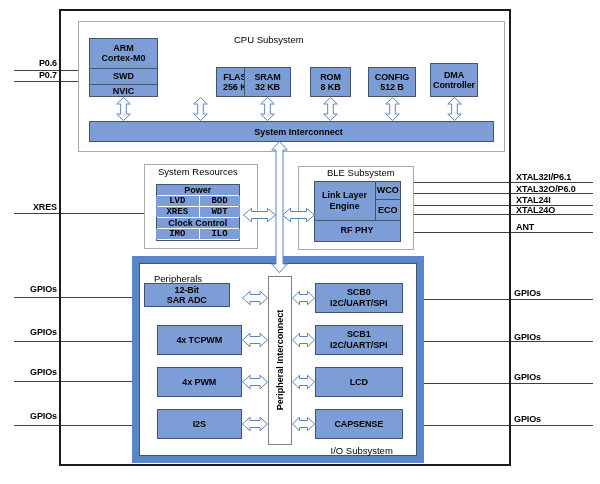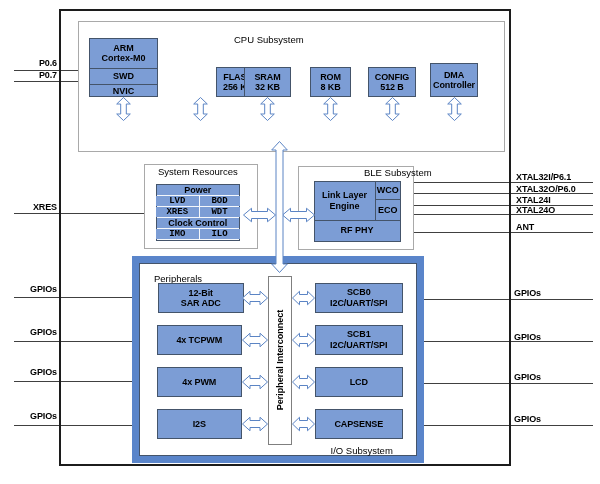--- a/index.html
+++ b/index.html
@@ -124,20 +124,23 @@
 256 KB</div>
   <div class="blk" style="left:244px; top:67px; width:47px; height:30px;">SRAM
 32 KB</div>
   <div class="blk" style="left:310px; top:67px; width:41px; height:30px;">ROM
 8 KB</div>
   <div class="blk" style="left:368px; top:67px; width:48px; height:30px;">CONFIG
 512 B</div>
   <div class="blk" style="left:430px; top:63px; width:48px; height:34px;">DMA
 Controller</div>
 
+  <div class="bus" style="left:89px; top:121px; width:405px; height:21px;">
+    <span style="position:relative; left:7px;">System Interconnect</span>
+  </div>
 
   <svg class="arrow" style="left:116px; top:97px;" width="15" height="24" viewBox="0 0 15 24">
       <path d="M7.5 0.5 L14.3 7 L10.3 7 L10.3 17 L14.3 17 L7.5 23.5 L0.7 17 L4.7 17 L4.7 7 L0.7 7 Z"></path>
     </svg>
   <svg class="arrow" style="left:192.5px; top:97px;" width="15" height="24" viewBox="0 0 15 24">
       <path d="M7.5 0.5 L14.3 7 L10.3 7 L10.3 17 L14.3 17 L7.5 23.5 L0.7 17 L4.7 17 L4.7 7 L0.7 7 Z"></path>
     </svg>
   <svg class="arrow" style="left:260px; top:97px;" width="15" height="24" viewBox="0 0 15 24">
       <path d="M7.5 0.5 L14.3 7 L10.3 7 L10.3 17 L14.3 17 L7.5 23.5 L0.7 17 L4.7 17 L4.7 7 L0.7 7 Z"></path>
     </svg>
@@ -164,21 +167,21 @@
       <span>WDT</span>
     </div>
     <div class="sr-row">Clock Control</div>
     <div class="sr-row split">
       <span>IMO</span>
       <span>ILO</span>
     </div>
   </div>
 
   <div class="subsys-box" style="left:298px; top:165.5px; width:116px; height:84px;"></div>
-  <div class="subsys-title" style="left:340px; top:166.5px;padding-left:24px;">BLE Subsystem</div>
+  <div class="subsys-title" style="left:303px; top:166.5px;padding-left:24px;">BLE Subsystem</div>
   <div class="blk" style="left:313.5px; top:181px; width:87px; height:60.5px;"></div>
   <div class="cell" style="left:314.5px; top:182px; width:60px; height:37.5px;">Link Layer
 Engine</div>
   <div class="divider-d" style="left:375px; top:182px; width:1px; height:37.5px;"></div>
   <div class="cell" style="left:376px; top:182px; width:23.5px; height:17px;">WCO</div>
   <div class="divider-d" style="left:376px; top:199px; width:23.5px; height:1px;"></div>
   <div class="cell" style="left:376px; top:200px; width:23.5px; height:19.5px;">ECO</div>
   <div class="divider-d" style="left:314.5px; top:219.5px; width:85px; height:1px;"></div>
   <div class="cell" style="left:314.5px; top:220.5px; width:85px; height:20px;">RF PHY</div>
 
@@ -187,21 +190,21 @@
     </svg>
   <svg class="arrow" style="left:282px; top:206.5px;" width="33" height="16" viewBox="0 0 33 16">
       <path d="M0.5 8 L8.5 1.25 L8.5 4.5 L24.5 4.5 L24.5 1.25 L32.5 8 L24.5 14.75 L24.5 11.5 L8.5 11.5 L8.5 14.75 Z"></path>
     </svg>
 
   <div class="periph-outer" style="left:131.5px; top:255.5px; width:292px; height:207.5px;"></div>
   <div class="periph-inner" style="left:138.5px; top:262.5px; width:278px; height:193.5px;"></div>
   <div class="subsys-title" style="left:154px; top:273px;">Peripherals</div>
   <div class="subsys-title" style="left:330.5px; top:444.5px;">I/O Subsystem</div>
 
-  <div class="blk" style="left:158px; top:283px; width:85.5px; height:30px;">12-Bit
+  <div class="blk" style="left:144px; top:283px; width:85.5px; height:24px;">12-Bit
 SAR ADC</div>
   <div class="blk" style="left:156.5px; top:325px; width:85.5px; height:29.5px;">4x TCPWM</div>
   <div class="blk" style="left:156.5px; top:367px; width:85.5px; height:29.5px;">4x PWM</div>
   <div class="blk" style="left:156.5px; top:409px; width:85.5px; height:29.5px;">I2S</div>
 
   <div class="blk" style="left:314.5px; top:283px; width:88.5px; height:29.5px;">SCB0
 I2C/UART/SPI</div>
   <div class="blk" style="left:314.5px; top:325px; width:88.5px; height:29.5px;">SCB1
 I2C/UART/SPI</div>
   <div class="blk" style="left:314.5px; top:367px; width:88.5px; height:29.5px;">LCD</div>

